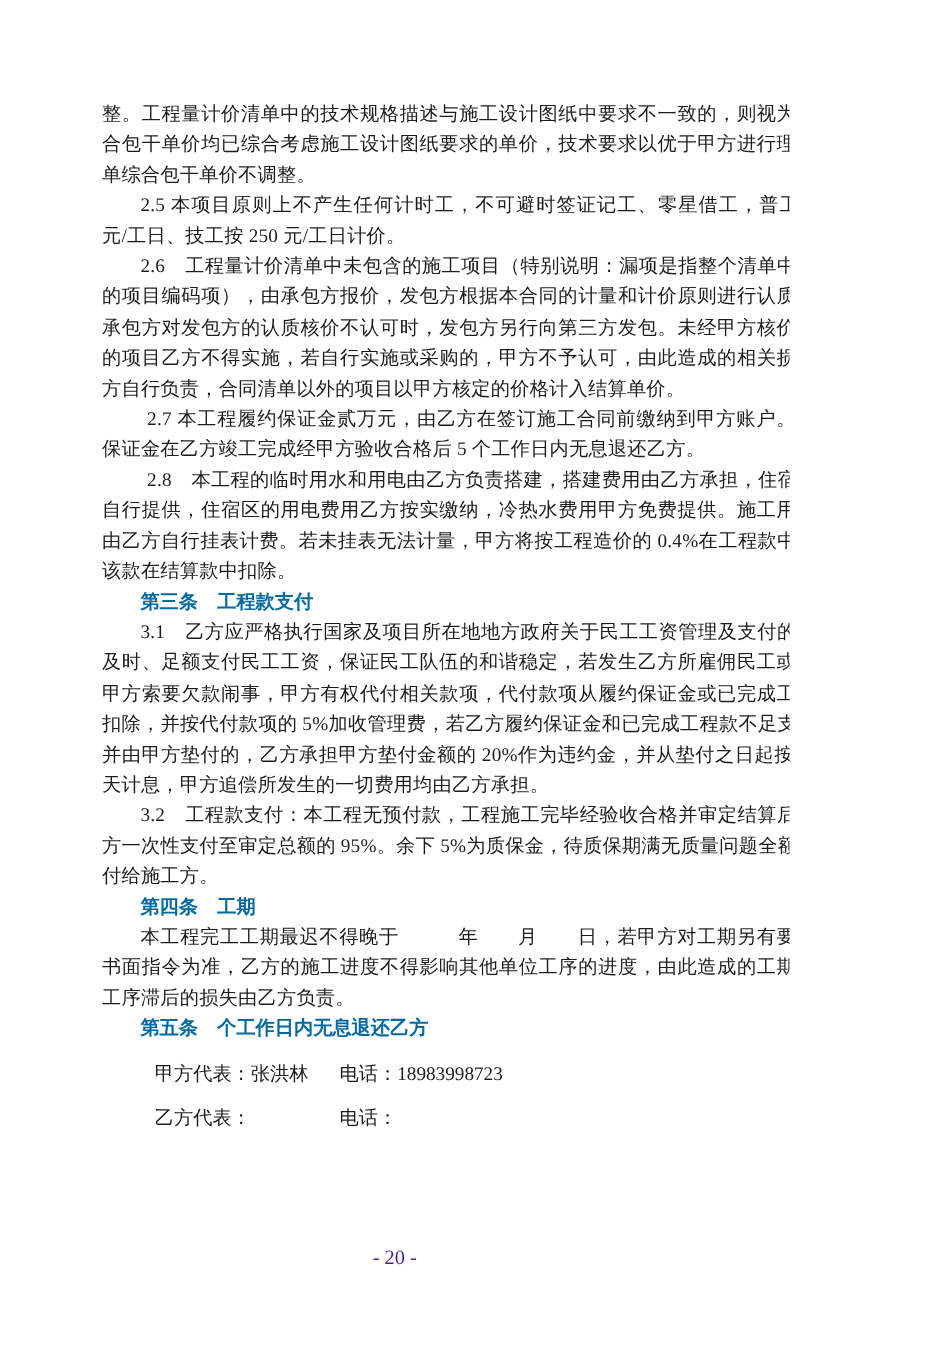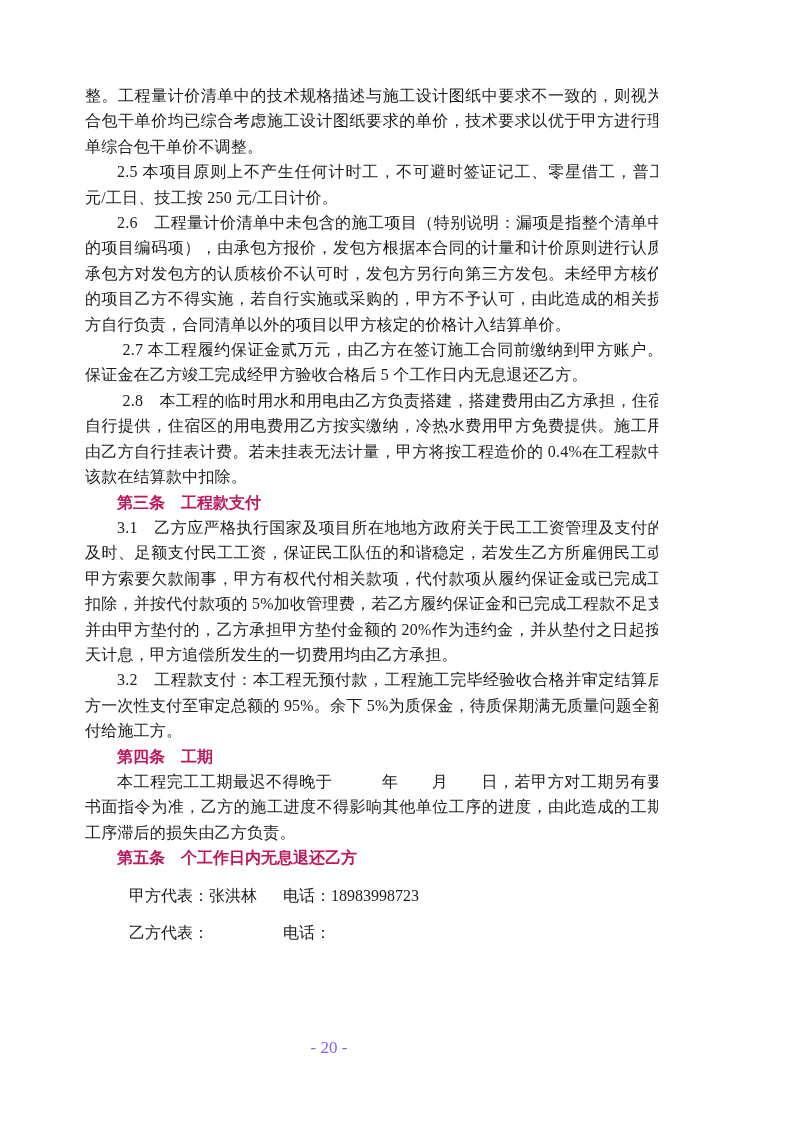--- a/index.html
+++ b/index.html
@@ -32,42 +32,42 @@
   }
   .indent { text-indent: 2em; }
   .indent-deep { text-indent: 2.35em; }
   .heading {
     margin: 0;
     font-size: 16px;
     line-height: 25.4px;
     font-weight: bold;
     text-indent: 2em;
     font-family: "Liberation Sans", sans-serif;
-    color: #be185d;
+    color: #0369a1;
   }
   .rep-row {
     margin: 12px;
     padding-left: 32px;
     font-size: 16px;
     line-height: 25.4px;
     text-align: left;
   }
   .rep-cell {
     display: inline-block;
     width: 154px;
   }
   .footer {
     position: absolute;
     left: 0;
     top: 1036px;
     width: 100%;
     text-align: center;
     font-size: 17px;
     line-height: 24px;
-    color: #8b5cf6;
+    color: #4c1d95;
   }
 </style>
 </head>
 <body>
 
 <div class="page">
   <div class="content">
 
     <p class="para">整。工程量计价清单中的技术规格描述与施工设计图纸中要求不一致的，则视为清单综合包干单价均已综合考虑施工设计图纸要求的单价，技术要求以优于甲方进行理解且清单综合包干单价不调整。</p>
 

